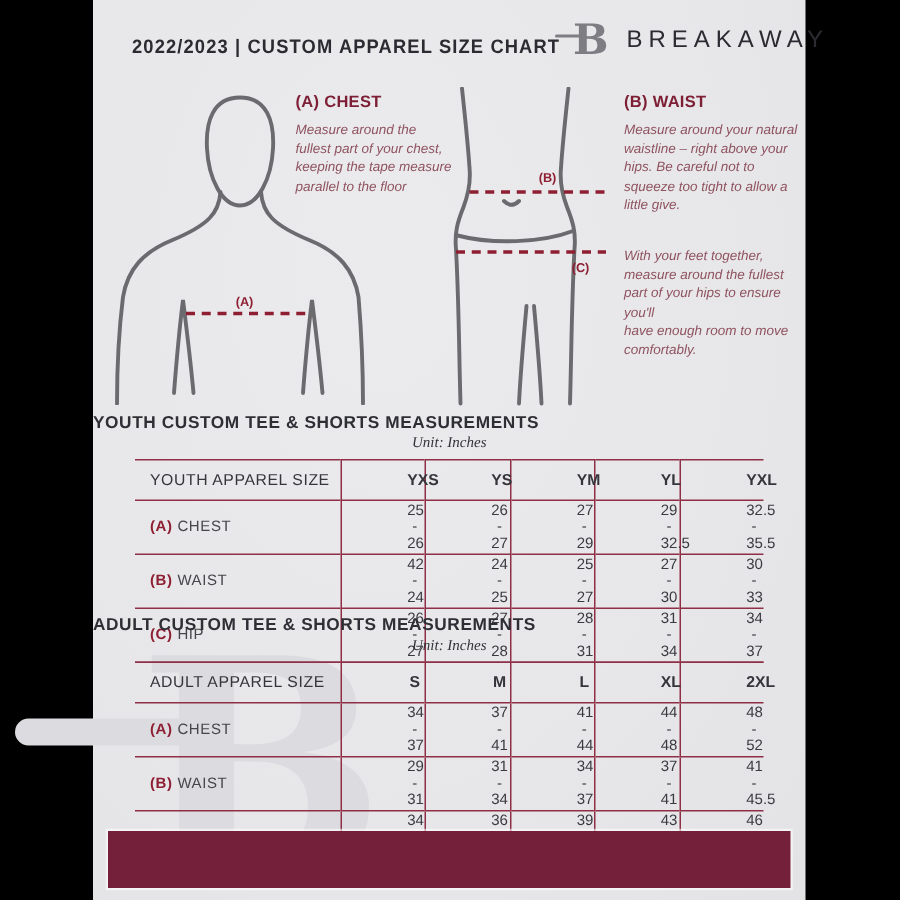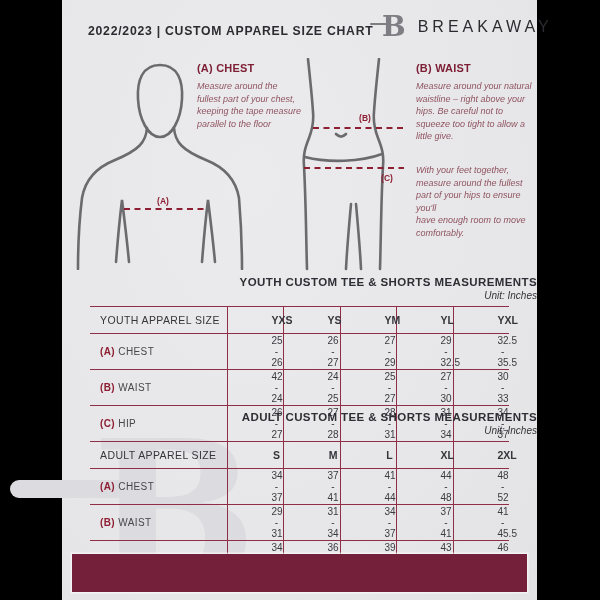--- a/index.html
+++ b/index.html
@@ -44,26 +44,26 @@
   #block-hips  { left:354px; top:164px; width:120px; }
   
   .figure { position:absolute; }
   #fig-torso { left:13px; top:56px; }
   #fig-lower { left:221px; top:58px; }
   .body-line { fill:none; stroke:#6b6b6f; stroke-width:2.6; stroke-linecap:round; }
   .dash-line { fill:none; stroke:#8e1f33; stroke-width:2.2; stroke-dasharray:6 4.5; }
   .dash-label { font-family:"Liberation Sans",sans-serif; font-size:8.5px; font-weight:bold; fill:#8e1f33; }
   
   .section-title {
-    position:absolute; left:0; width:475px; text-align:right;
+    position:absolute; left:0; width:475px; text-align:left;
     font-size:11.5px; font-weight:bold; letter-spacing:0.4px; color:#2e2e35;
   }
   .section-unit {
-    position:absolute; left:0; width:475px; text-align:right;
-    font-size:10px; font-style:italic; color:#33333a;
+    position:absolute; left:0; width:475px; text-align:center;
+    font-size:10px; font-style:italic; color:#33333a;font-family:Liberation Serif, serif;
   }
   
   .size-table {
     position:absolute; left:28px; width:419px; border-collapse:collapse; table-layout:fixed;
     border-top:1.5px solid #8e2f47; border-bottom:1.5px solid #8e2f47;
   }
   .size-table td {
     height:22px; text-align:center; vertical-align:middle;
     font-size:10px; color:#3a3a40; border-top:1.5px solid #8e2f47;padding-left:44px;
   }

